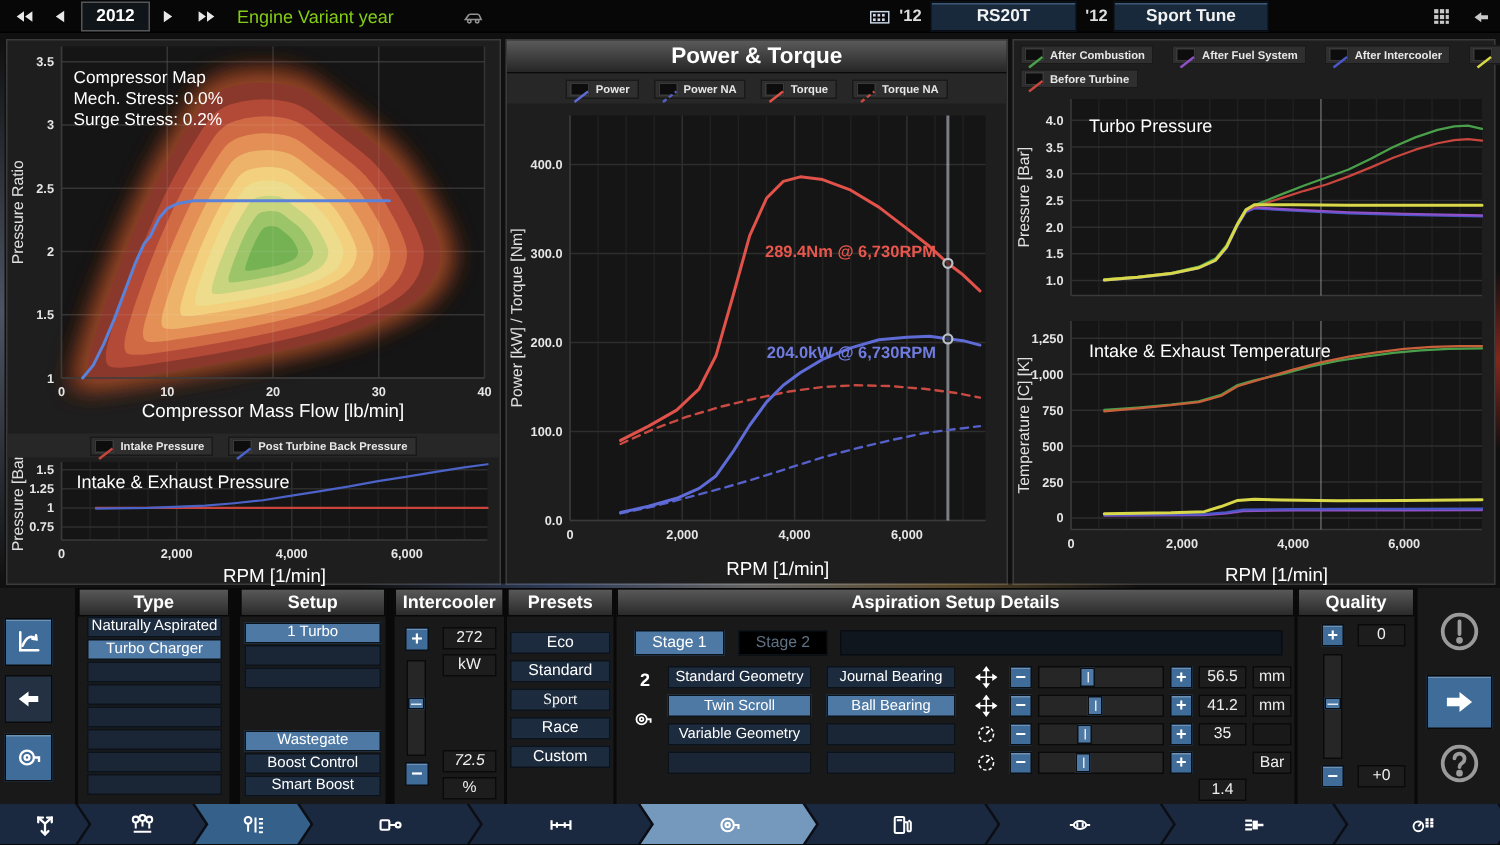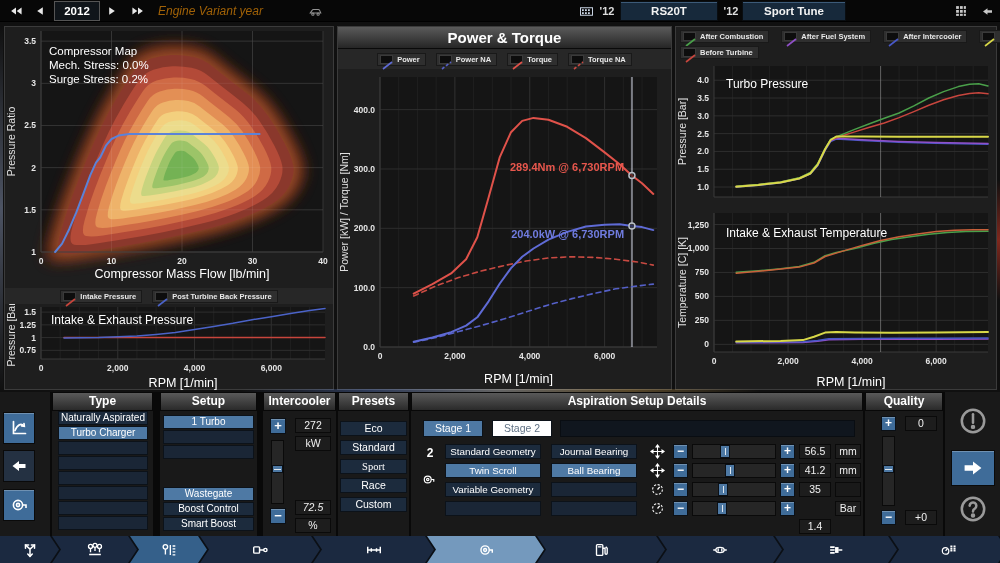--- a/index.html
+++ b/index.html
@@ -6,21 +6,21 @@
   *{box-sizing:border-box;}
   #app{position:relative;width:1000px;height:563px;background:#101010;overflow:hidden;
        font-family:"Liberation Sans",sans-serif;color:#e8e8e8;}
   svg text{font-family:"Liberation Sans",sans-serif;}
   
   .topbar{position:absolute;left:0;top:0;width:1000px;height:22px;background:#070707;border-bottom:1px solid #000;}
   .tb{position:absolute;top:1px;height:20px;display:flex;align-items:center;justify-content:center;}
   .tb-btn{cursor:default;}
   .tb-box{background:#10151a;border:1px solid #555;font-size:11.5px;font-weight:700;color:#fff;}
   .tb-navbtn{background:#17293b;border:1px solid #090d11;box-shadow:inset 0 1px 0 #3c5a78;font-size:11.5px;font-weight:700;color:#f2f2f2;}
-  .tb-label{font-size:12px;color:#a16207;font-style:italic;}
+  .tb-label{font-size:12px;color:#84cc16;}
   .tb-year{font-size:11px;font-weight:700;color:#ddd;}
   
   .panel{position:absolute;top:26px;height:364px;background:#1e1e1e;border:1px solid #3b3b3b;}
   #panel-left{left:4px;width:330px;}
   #panel-center{left:337px;width:335px;}
   #panel-right{left:675px;width:322px;}
   .chart{position:relative;}
   .title-bar{height:22px;background:linear-gradient(#5a5a5a,#262626);border-bottom:1px solid #0a0a0a;
              text-align:center;font-size:15px;font-weight:700;color:#fff;line-height:21px;}
   .legend{display:flex;align-items:center;justify-content:center;gap:10px;background:#272727;}
@@ -557,21 +557,21 @@
           <div class="row" style="height: 15px; line-height: 13px; margin-bottom: 4px; font-size: 10.5px;">Eco</div>
           <div class="row" style="height: 15px; line-height: 13px; margin-bottom: 4px; font-size: 10.5px;">Standard</div>
           <div class="row" style="height: 15px; line-height: 13px; margin-bottom: 4px; font-size: 10.5px; font-family: Liberation Serif, serif;">Sport</div>
           <div class="row" style="height: 15px; line-height: 13px; margin-bottom: 4px; font-size: 10.5px;">Race</div>
           <div class="row" style="height: 15px; line-height: 13px; margin-bottom: 4px; font-size: 10.5px;">Custom</div>
         </div>
     </div>
     <div class="bcol" id="col-asp" style="left:411px;width:452px">
       <div class="col-header">Aspiration Setup Details</div>
     <div class="row sel" style="position: absolute; left: 12px; top: 28px; width: 60px; height: 17px; line-height: 15px; font-size: 10.5px;">Stage 1</div>
-        <div class="row" style="position: absolute; left: 81px; top: 28px; width: 60px; height: 17px; line-height: 15px; font-size: 10.5px; color: rgb(95, 113, 132); background: #ffffff;">Stage 2</div>
+        <div class="row" style="position: absolute; left: 81px; top: 28px; width: 60px; height: 17px; line-height: 15px; font-size: 10.5px; color: rgb(95, 113, 132); background: #000000;">Stage 2</div>
         <div style="position: absolute; left: 149px; top: 28px; width: 295px; height: 17px; background: rgb(16, 22, 30); border: 1px solid rgb(9, 13, 18);"></div>
         <div style="position: absolute; left: 10px; top: 54px; width: 18px; height: 16px; color: rgb(255, 255, 255); font-size: 12px; font-weight: 700; text-align: center;">2</div>
         <span class="icon" style="position: absolute; left: 10px; top: 80px;">
           <svg width="15" height="15" viewBox="0 0 20 20">
             <g fill="none" stroke="#fff" stroke-width="1.6">
               <circle cx="9" cy="10" r="4.6"></circle>
               <circle cx="9" cy="10" r="1.6"></circle>
               <path d="M13.6 10H17v3"></path>
             </g>
           </svg>

